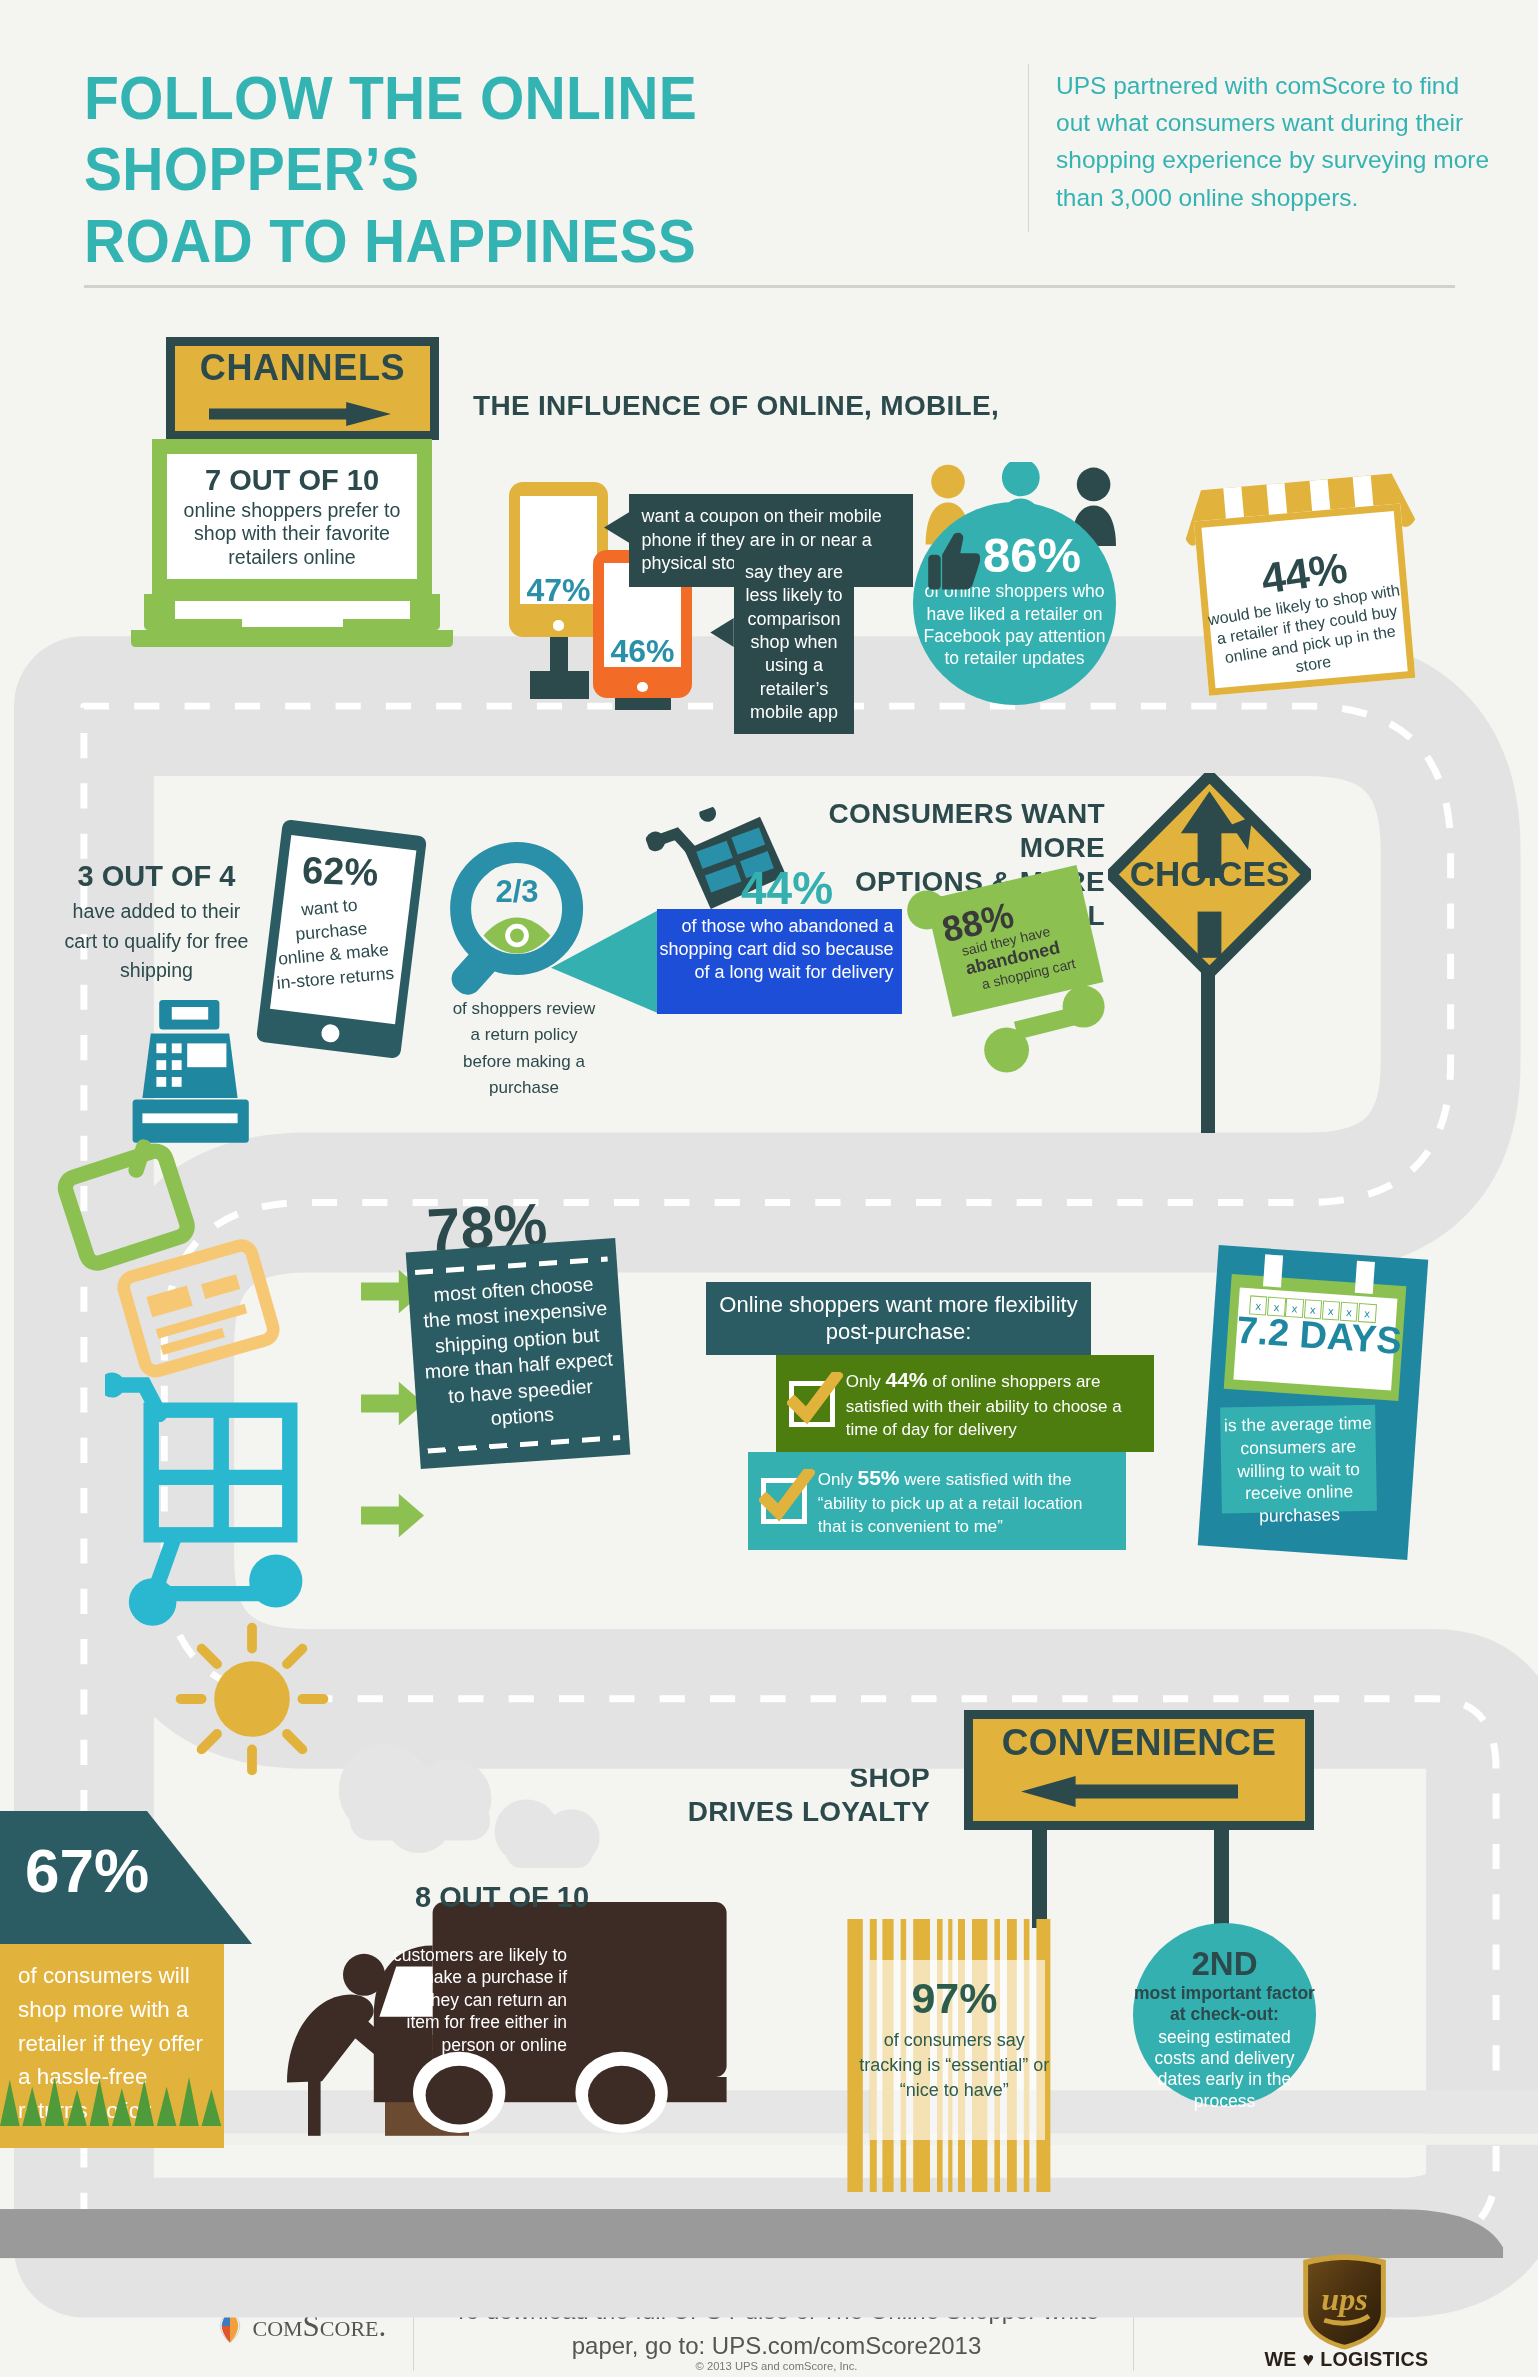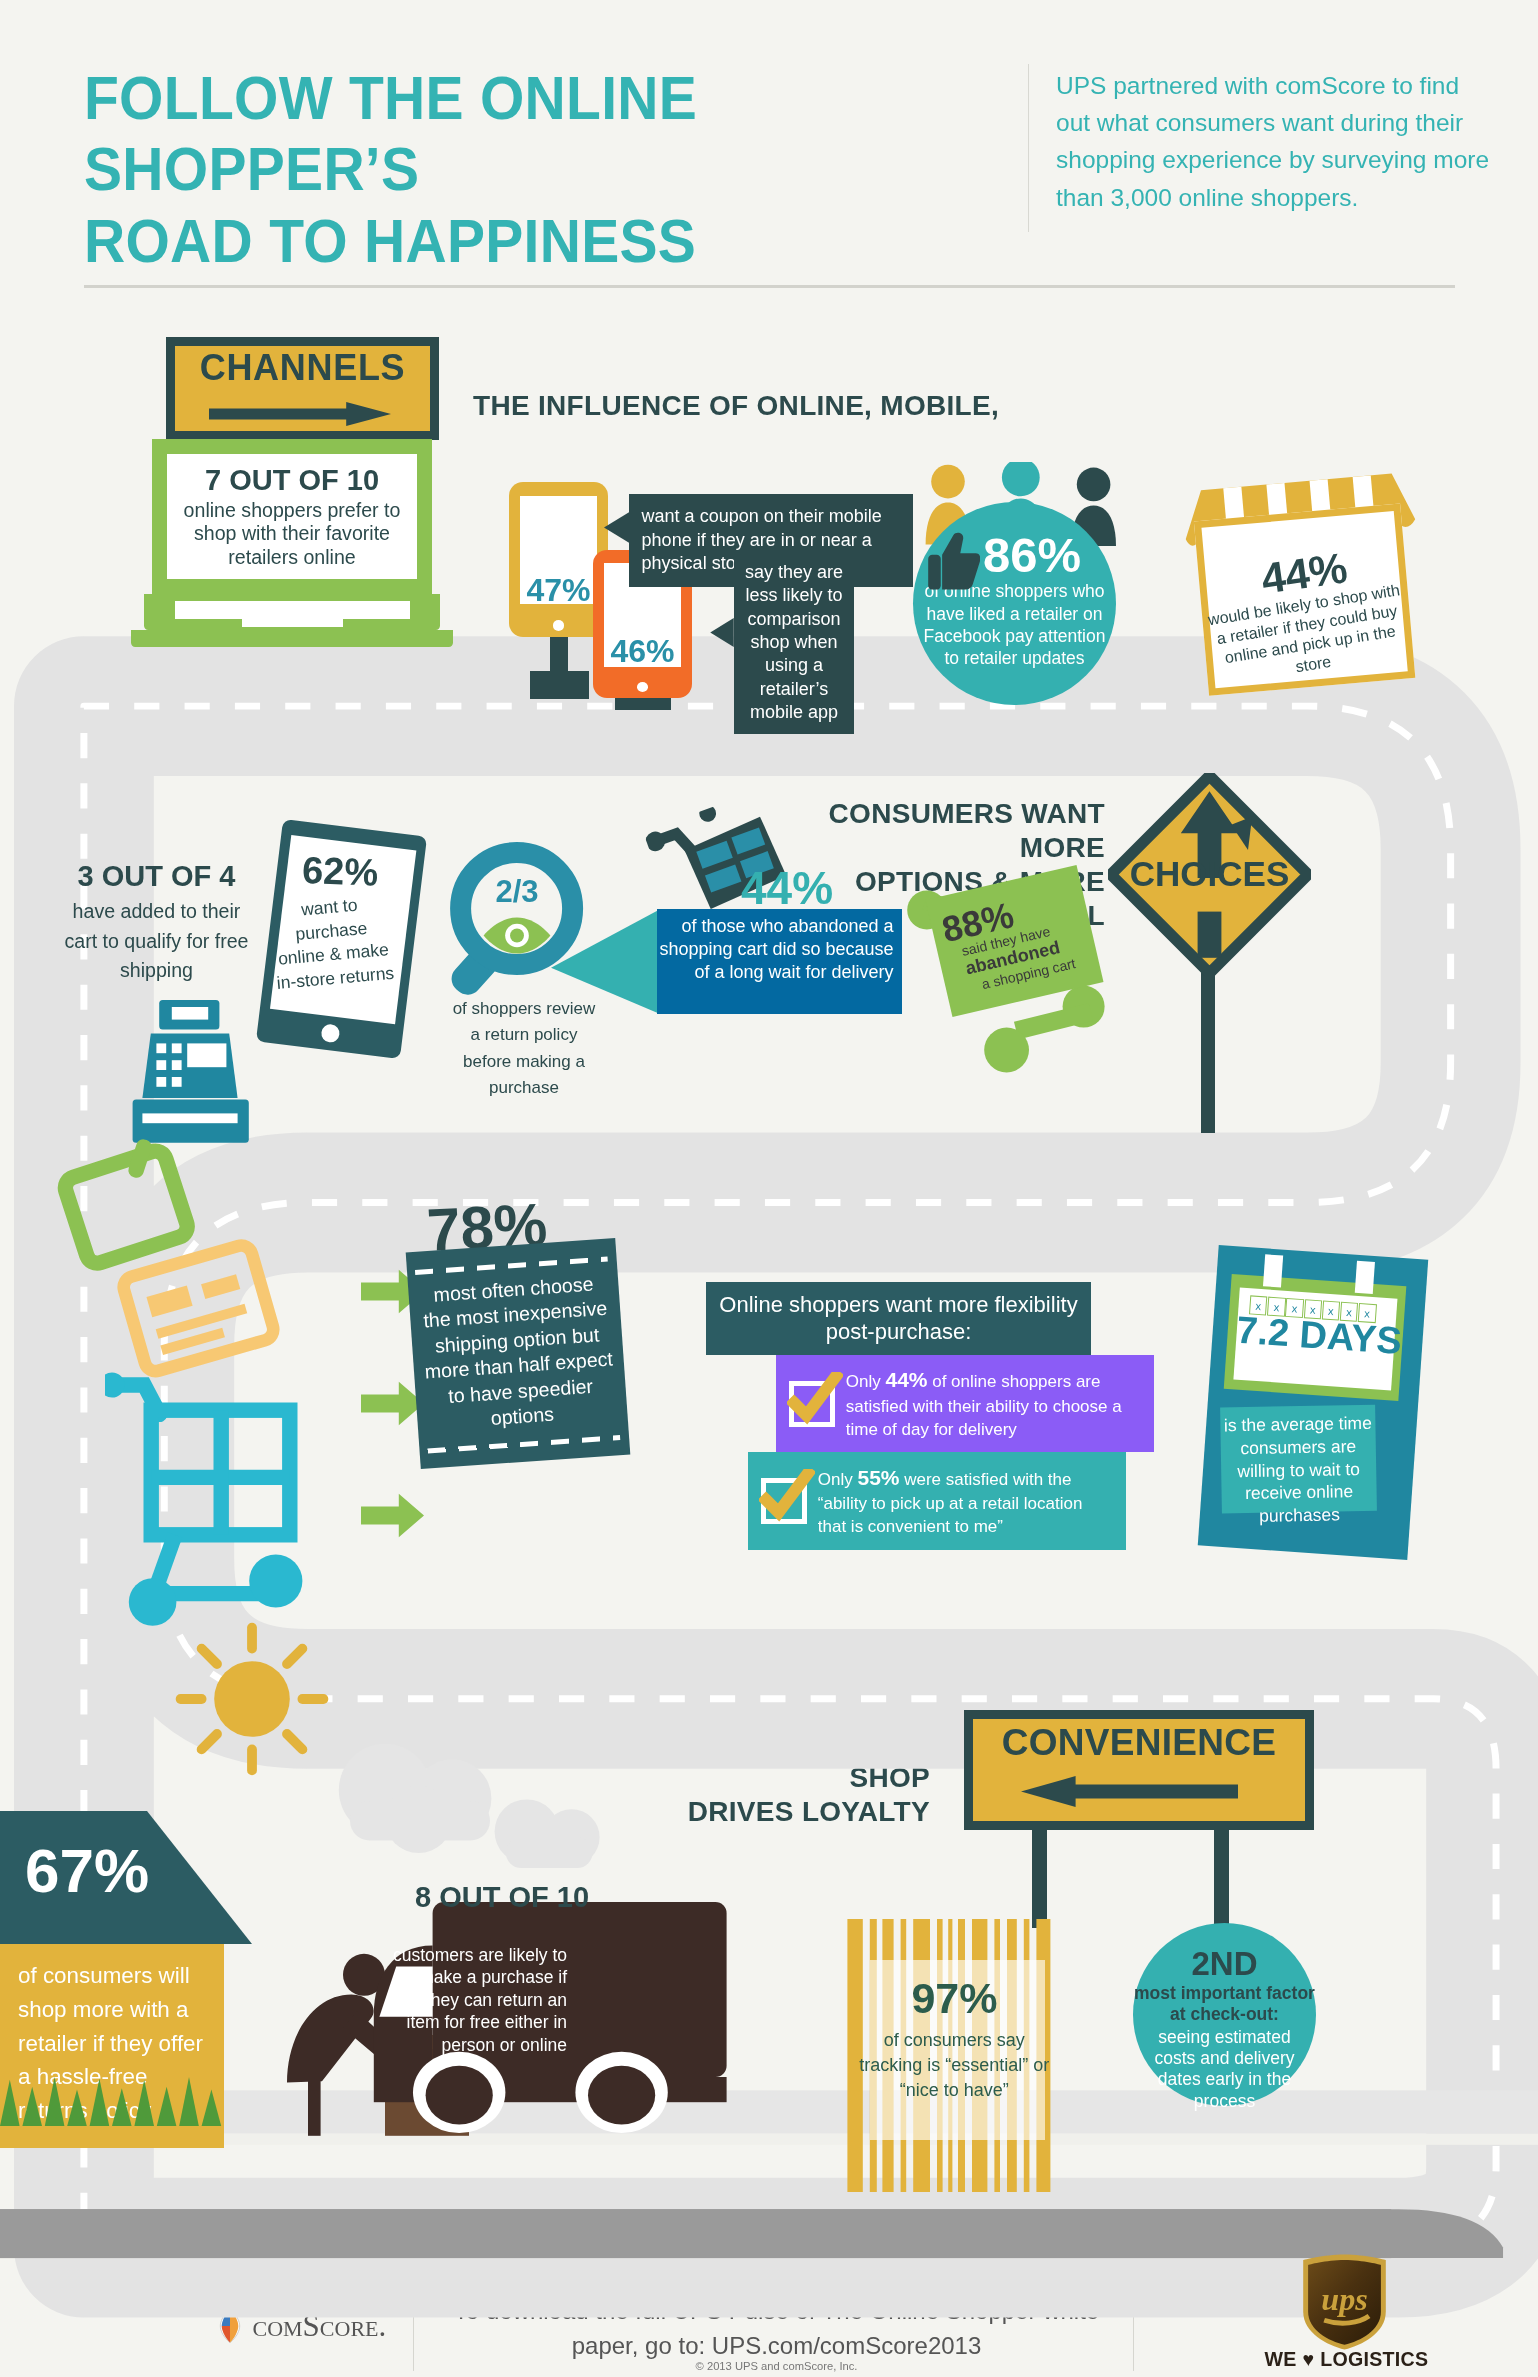--- a/index.html
+++ b/index.html
@@ -117,21 +117,21 @@
   
   #mag { position: absolute; left: 451px; top: 843px; width: 140px; height: 140px; z-index: 6; }
   #mag .n { position: absolute; left: 21px; top: 31px; width: 90px; text-align: center;
     font-weight: bold; font-size: 31px; color: #2a8fa8;
     font-family:"Liberation Sans Narrow","Liberation Sans",sans-serif; }
 
   
   #a44 { position: absolute; left: 615px; top: 909px; z-index: 6; }
   #a44 .n { position: absolute; left: 126px; top: -48px; font-weight: bold; font-size: 46px; color: #34b0b0;
     font-family:"Liberation Sans Narrow","Liberation Sans",sans-serif; }
-  #a44 .box { position: relative; width: 245px; height: 105px; background: #0369a1; margin-left: 42px; }
+  #a44 .box { position: relative; width: 245px; height: 105px; background: #1d4ed8; margin-left: 42px; }
   #a44 .txt { color: #fff; font-size: 18px; line-height: 1.28; text-align: right; padding: 5.6px 8.4px 0 0;
     font-family:"Liberation Sans Narrow","Liberation Sans",sans-serif; }
 
   
   #t88 { position: absolute; left: 937px; top: 881px; width: 155px; height: 120px; background: #8cc152;
     z-index: 6; transform: rotate(-13deg); }
 
   
   #p78 { position: absolute; left: 413px; top: 1245px; z-index: 6; }
   #p78 .n { position: absolute; left: 14px; top: -52px; font-weight: bold; font-size: 60px; color: #2c4a4c;
@@ -140,21 +140,21 @@
   #p78 .txt { color: #fff; font-size: 19.6px; line-height: 1.3; text-align: center; padding: 32px 9.8px 0;
     font-family:"Liberation Sans Narrow","Liberation Sans",sans-serif; }
   .perf { position: absolute; left: 8.4px; width: 193px; height: 4.9px;
     background: repeating-linear-gradient(to right,#fff 0,#fff 18px,transparent 18px,transparent 31px); }
 
   
   #flexbox { position: absolute; left: 706px; top: 1282px; z-index: 6; }
   #flex-head { width: 385px; background: #2c5c63; color: #fff; padding: 9.8px 11.2px; text-align: center;
     font-size: 22px; line-height: 1.22; font-family:"Liberation Sans Narrow","Liberation Sans",sans-serif; }
   .flex-row { display: flex; align-items: center; padding: 11.2px 12.6px; }
-  #flex-r1 { width: 378px; margin-left: 70px; background: #8b5cf6; }
+  #flex-r1 { width: 378px; margin-left: 70px; background: #4d7c0f; }
   #flex-r2 { width: 378px; margin-left: 42px; background: #34b0b0; }
   .cbox { width: 46px; height: 46px; border: 5.6px solid #fff; flex: 0 0 46px; position: relative; margin-right: 11.2px; }
   .flex-txt { color: #fff; font-size: 17px; line-height: 1.36;
     font-family:"Liberation Sans Narrow","Liberation Sans",sans-serif; }
   .flex-txt b { font-size: 21px; }
 
   
   #cal { position: absolute; left: 1208px; top: 1252px; width: 210px; height: 301px; z-index: 6;
     background: #2087a0; transform: rotate(4deg); }
   #cal .green { position: absolute; left: 15.4px; top: 28px; width: 175px; height: 115px; background: #8cc152; }

